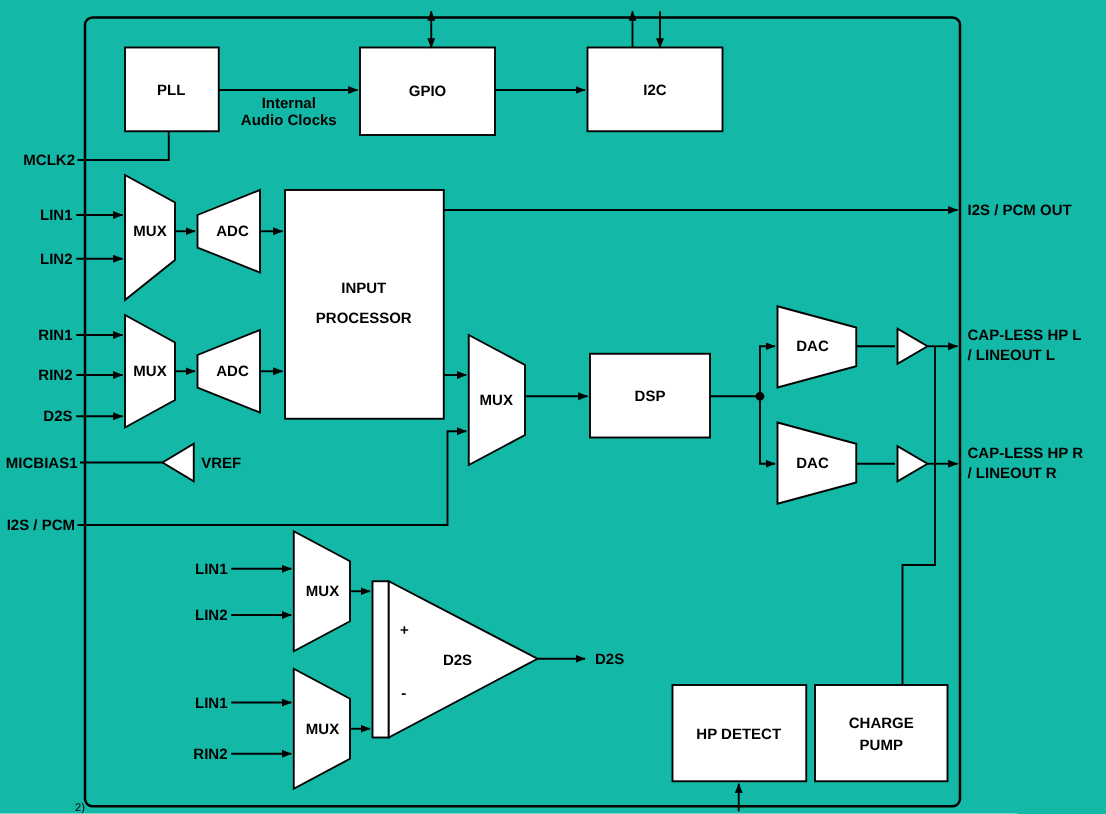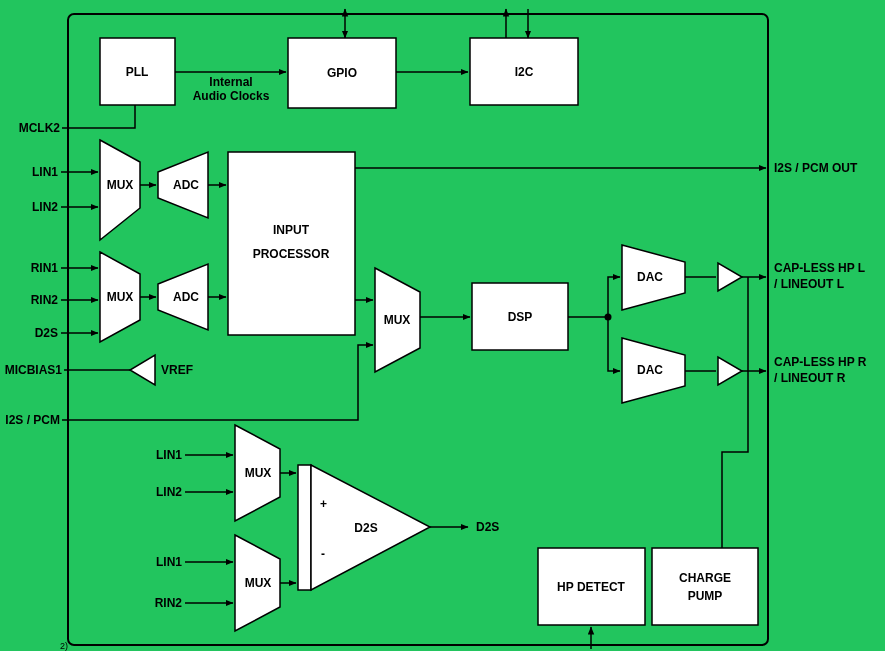--- a/index.html
+++ b/index.html
@@ -1,16 +1,16 @@
 <!DOCTYPE html>
 <html><head>
 <meta charset="utf-8">
 <style>
   html,body{margin:0;padding:0;background:#ffffff;}
-  .stage{position:relative;width:885px;height:651px;background:#22c55e;overflow:hidden;}
+  .stage{position:relative;width:885px;height:651px;background:#14b8a6;overflow:hidden;}
   svg{display:block;}
   .blk{fill:#ffffff;stroke:#000000;stroke-width:1.5;}
   .chip{fill:none;stroke:#000000;stroke-width:2;}
   .wire{stroke:#000000;stroke-width:1.5;fill:none;}
   .lbl{font-family:"Liberation Sans",sans-serif;font-weight:700;font-size:12px;fill:#000000;}
   .lbl-m{text-anchor:middle;}
   .lbl-e{text-anchor:end;}
   .fn{font-family:"Liberation Sans",sans-serif;font-size:9px;fill:#000000;}
 </style>
 </head>

